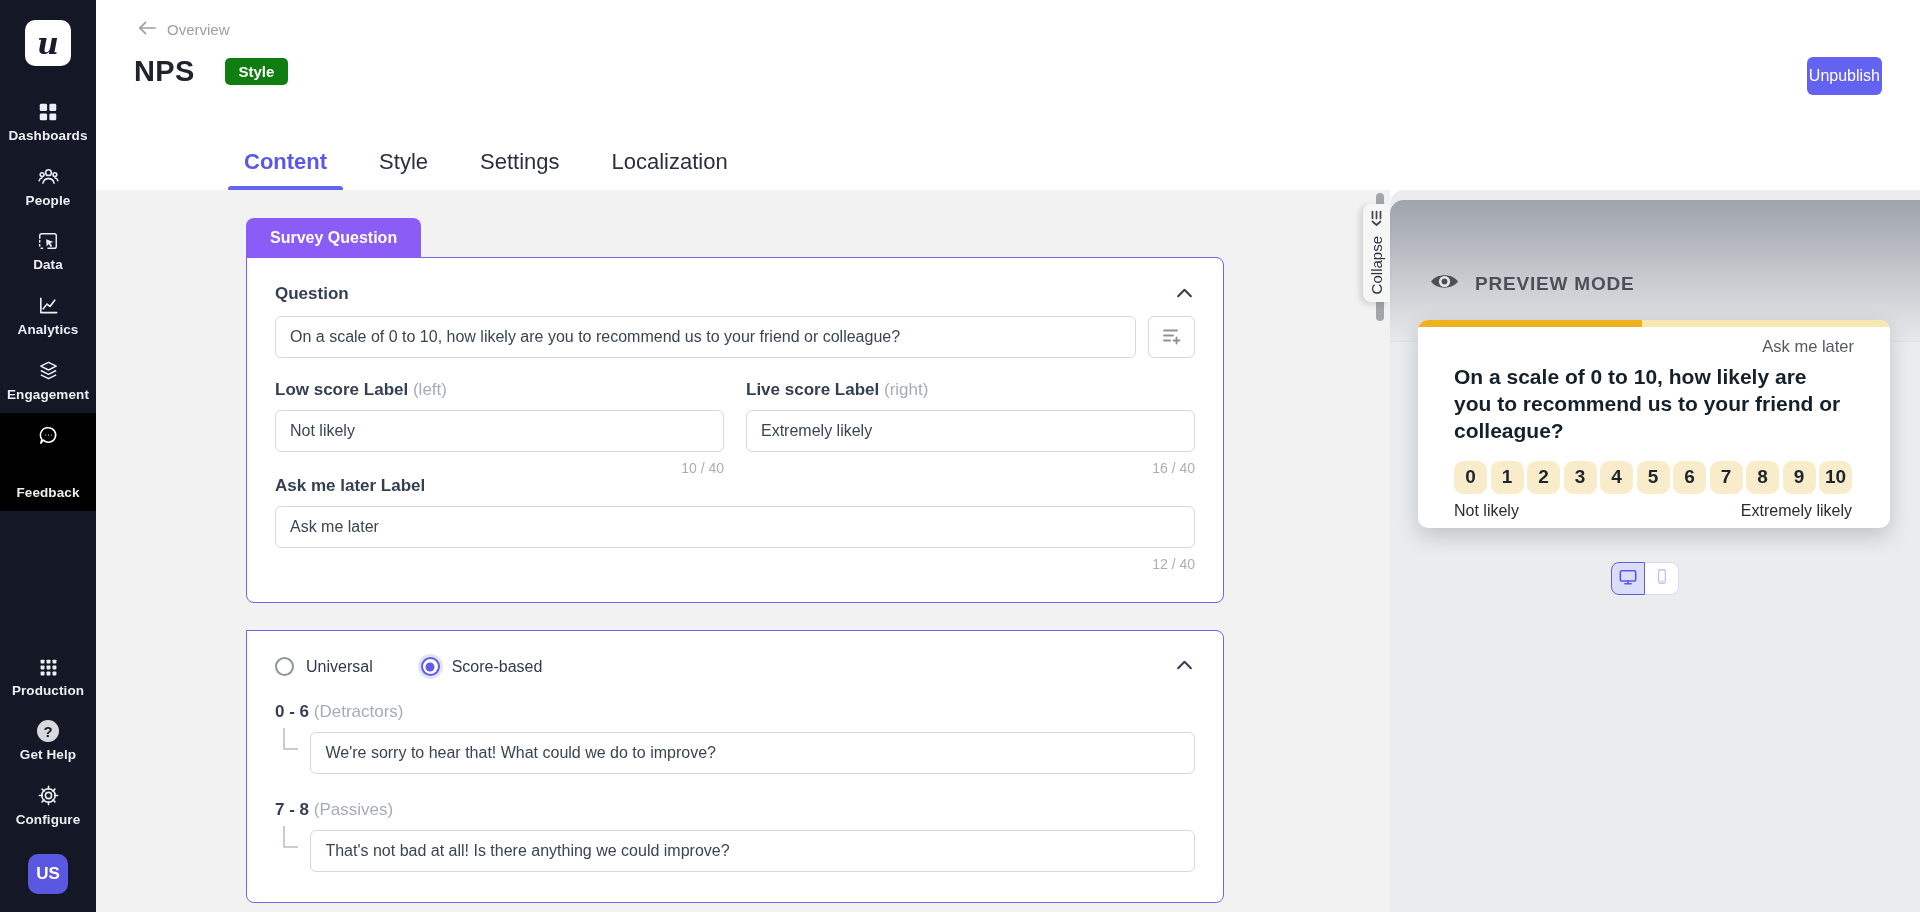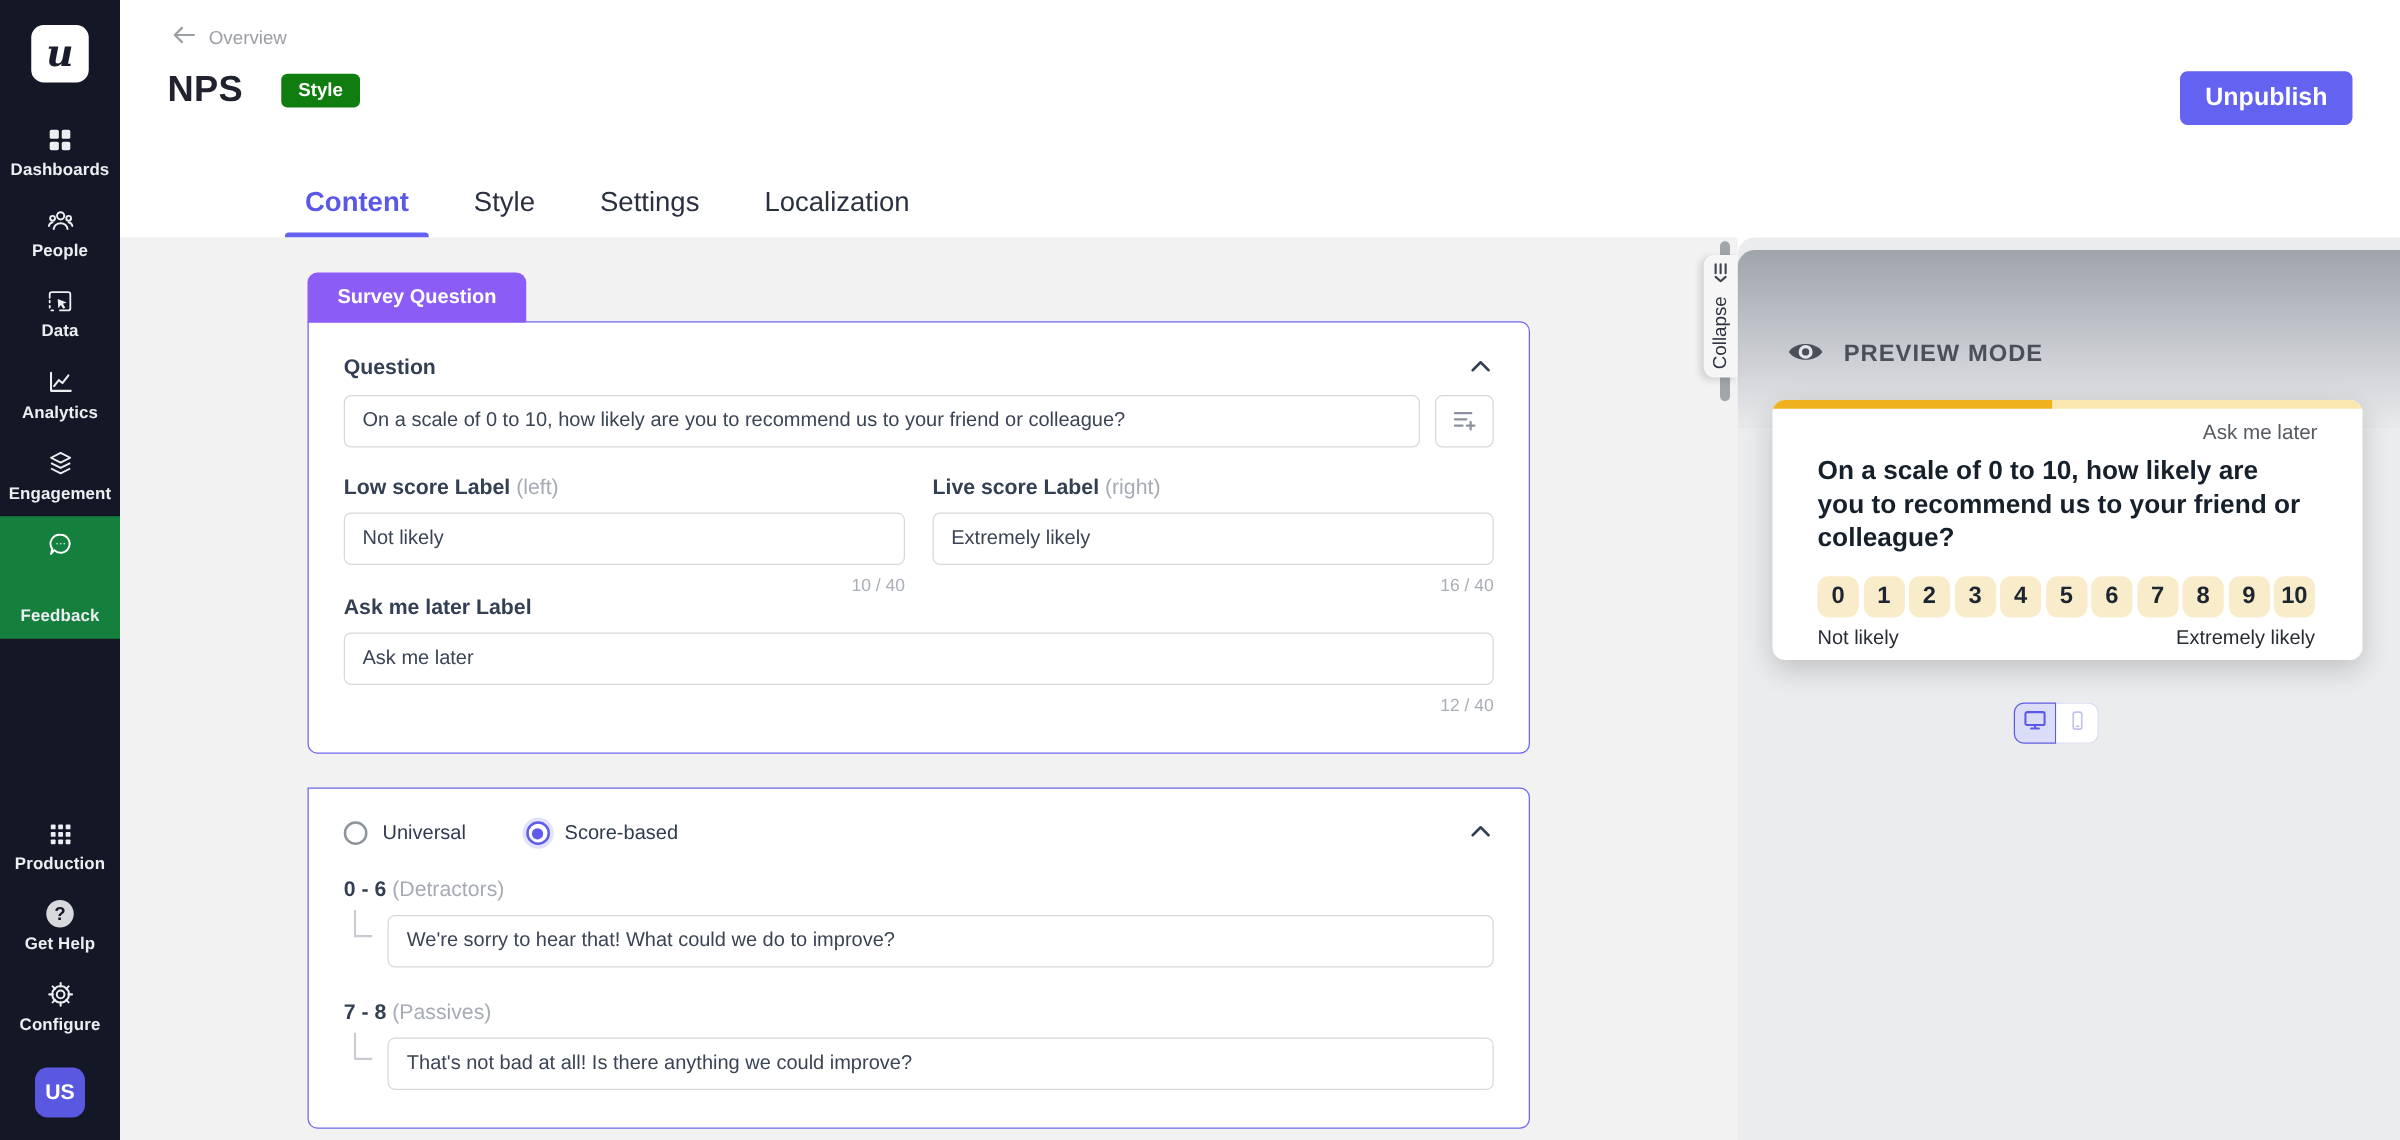--- a/index.html
+++ b/index.html
@@ -6,38 +6,38 @@
   html,body { width:1920px; height:912px; overflow:hidden; }
   body { font-family:"Liberation Sans", sans-serif; display:flex; background:#fff; color:#333f52;
          --accent:#6462f0; --green:#0f7d10; --gold:#efb11d; --gold-light:#f8e7af; --chip:#f9ecca; }
 
   
   .sidebar { width:96px; min-width:96px; height:100%; background:#141826; display:flex; flex-direction:column; align-items:center; }
   .logo { width:46px; height:46px; background:#fff; border-radius:10px; margin-top:20px; display:flex; align-items:center; justify-content:center;
           font-family:"DejaVu Serif", serif; font-style:italic; font-weight:bold; font-size:30px; color:#181c2b; }
   .nav { width:100%; margin-top:24px; display:flex; flex-direction:column; }
   .nav-item { width:100%; padding:11px 2px; display:flex; flex-direction:column; align-items:center; gap:5px; cursor:pointer; }
-  .nav-item.active { background:#15803d;gap:38px; }
+  .nav-item.active { background:#000000;gap:38px; }
   .nav-item .lbl { font-size:13.5px; font-weight:bold; color:#eceef2; letter-spacing:.1px; }
   .nav-item svg { display:block; }
   .nav-bottom { margin-top:auto; width:100%; display:flex; flex-direction:column; }
   .help-circle { width:22px; height:22px; border-radius:50%; background:#d7d9dd; color:#141826; font-weight:bold; font-size:15px;
                  display:flex; align-items:center; justify-content:center; }
   .avatar { width:40px; height:40px; border-radius:10px; background:#5a57e0; color:#fff; font-weight:bold; font-size:17px;
             display:flex; align-items:center; justify-content:center; margin:16px auto 18px; cursor:pointer; }
 
   
   .main-col { flex:1; display:flex; flex-direction:column; height:100%; }
   .topbar { height:190px; min-height:190px; background:#fff; position:relative; }
   .breadcrumb { display:flex; align-items:center; gap:10px; padding:20px 0 0 42px; color:#9b9ea5; font-size:15px; cursor:pointer; width:fit-content; }
   .title-row { display:flex; align-items:center; gap:30px; padding:16px 0 0 38px; }
   .page-title { font-size:29px; font-weight:bold; color:#20222e; letter-spacing:.3px; }
   .live-badge { background:var(--green); color:#fff; font-weight:bold; font-size:15px; padding:5px 14px; border-radius:5px; }
-  .unpublish { position:absolute; top:57px; right:38px; background:var(--accent); color:#fff; font-weight:bold; font-size:20px;
-               border:none; border-radius:6px; padding:10px 20px; cursor:pointer; font-family:inherit; }
+  .unpublish { position:absolute; top:57px; right:38px; background:var(--accent); color:#fff; font-weight:normal; font-size:16px;
+               border:none; border-radius:6px; padding:10px 2px; cursor:pointer; font-family:inherit; }
   .tabs { position:absolute; bottom:0; left:148px; display:flex; gap:52px; }
   .tab { font-size:22px; color:#2a3040; padding-bottom:15px; position:relative; cursor:pointer; }
   .tab.active { color:#5a58e8; font-weight:bold; }
   .tab.active::after { content:""; position:absolute; left:-16px; right:-16px; bottom:0; height:4px; background:var(--accent); border-radius:3px 3px 0 0; }
 
   .body-row { flex:1; display:flex; min-height:0; }
 
   
   .content { flex:1; background:#f2f2f3; padding:28px 0 0 150px; position:relative; overflow:hidden; }
   .scroll-thumb { position:absolute; right:6px; top:3px; width:8px; height:128px; background:#a2a6ab; border-radius:4px; }

